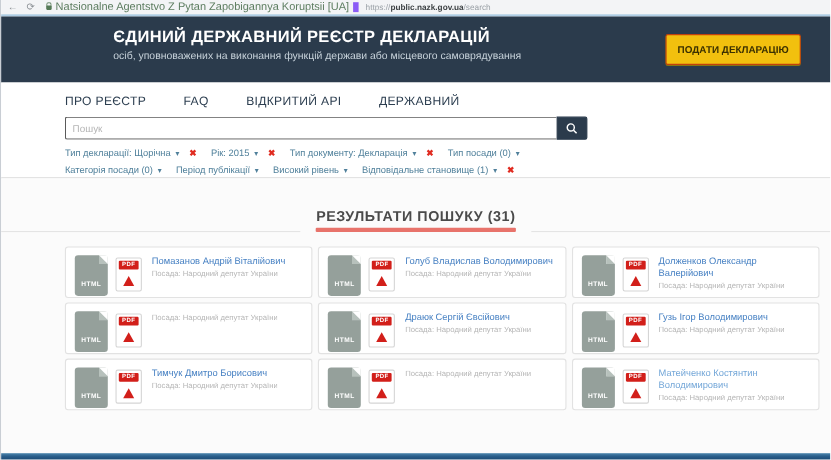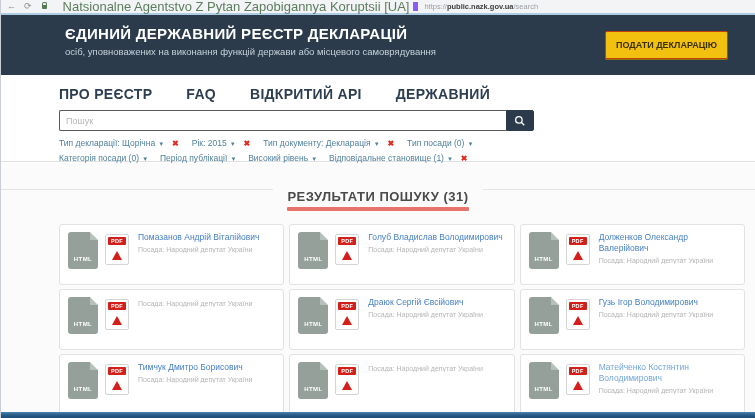--- a/index.html
+++ b/index.html
@@ -5,54 +5,54 @@
   * { margin:0; padding:0; box-sizing:border-box; }
   body { font-family:"Liberation Sans", sans-serif; background:#fff; }
   .screen { position:relative; width:755px; height:418px; overflow:hidden; background:#fff; border-left:1px solid #c9ced4; }
 
   
   .browser-bar { position:absolute; top:0; left:0; right:0; height:15px; background:#f3f4f6; border-bottom:2px solid #aecde4; display:flex; align-items:center; padding-left:6px; font-size:8px; color:#777; }
   .nav-btn { color:#8a8f94; font-size:9px; margin-right:8px; cursor:default; line-height:1; }
   .omnibox { display:flex; align-items:center; gap:4px; white-space:nowrap; overflow:hidden; }
   .lock { display:inline-block; width:5px; height:4px; background:#557a57; border-radius:1px; position:relative; margin-left:2px; }
   .lock::before { content:""; position:absolute; top:-3px; left:0.5px; width:3px; height:3px; border:1px solid #557a57; border-bottom:none; border-radius:2px 2px 0 0; }
-  .org { color:#5d7d60; font-size:13px;margin-left:12px; }
+  .org { color:#5d7d60; font-size:10px; }
   .url { color:#9aa0a6; font-size:7.5px; border-left:5px solid #8b5cf6; padding-left:6px; }
   .url b { color:#3c4043; font-weight:700; }
 
   
-  .site-header { position:absolute; top:15px; left:0; right:0; height:60px; background:#2b3b4c; color:#fff; padding:10px 0 0 64px; }
+  .site-header { position:absolute; top:15px; left:0; right:0; height:60px; background:#2b3b4c; color:#fff; padding:10px 0 0 102px; }
   .h-title { font-size:15px; font-weight:700; letter-spacing:0.3px; }
   .h-sub { font-size:9.5px; color:#c7d2da; margin-top:4px; }
   .submit-btn { position:absolute; top:16px; right:27px; background:#f2c00e; color:#3b3000; border:1px solid #c2410c; border-radius:2px; font-family:inherit; font-size:9px; font-weight:700; padding:8px 10px; cursor:pointer; box-shadow:0 1px 0 #8a7410; }
 
   
   .toolbar { position:absolute; top:75px; left:0; right:0; height:87px; background:#fff; border-bottom:1px solid #e0e0e0; }
   .main-nav { display:flex; gap:34px; padding:11px 0 0 58px; }
-  .main-nav span { font-size:14px; font-weight:700; color:#2c3e50; letter-spacing:0.3px; cursor:pointer; }
+  .main-nav span { font-size:11px; font-weight:400; color:#2c3e50; letter-spacing:0.3px; cursor:pointer; }
   .search-row { display:flex; margin:8px 0 0 58px;align-items:flex-end; }
   .search-input { width:447px; height:21px; border:1px solid #5a5a5a; border-right:none; border-radius:2px 0 0 2px; padding:0 6px; font-size:9px; font-family:inherit; color:#333; }
   .search-input::placeholder { color:#b5b5b5; }
   .search-btn { width:28px; height:21px; background:#2b3b4c; border:1px solid #2b3b4c; border-radius:0 2px 2px 0; display:flex; align-items:center; justify-content:center; cursor:pointer; }
   .filters { display:flex; align-items:center; gap:13px; margin:7px 0 0 58px; }
   .filters.second { margin-top:5px; }
   .fgroup { font-size:8.5px; color:#50809b; cursor:pointer; white-space:nowrap; }
   .fgroup .caret { font-size:7px; color:#50809b; margin-left:2px; }
   .fx { color:#e02b20; font-size:8px; font-weight:700; cursor:pointer; margin-left:-4px; }
 
   
   .content { position:absolute; top:163px; left:0; right:0; bottom:0; background:#fbfbfb; }
-  .results-head { display:flex; align-items:flex-start; margin-top:26px; }
+  .results-head { display:flex; align-items:flex-end; margin-top:26px; }
   .hline { flex:1; height:1px; background:#e4e4e4; }
   .rtitle-wrap { margin:0 14px; text-align:center; }
   .rtitle { font-size:13px; font-weight:700; color:#4a4a4a; letter-spacing:0.5px; }
   .runderline { height:4px; background:#e8736b; margin-top:3px; border-radius:1px; }
 
   .grid { display:grid; grid-template-columns:repeat(3, 1fr); gap:4px 5px; padding:13px 10px 0 58px; }
-  .card { background:#fff; border:1px solid #e2e2e2; border-radius:3px; height:61px; padding:7px 8px; display:flex; align-items:flex-start; overflow:hidden; }
+  .card { background:#fff; border:1px solid #e2e2e2; border-radius:3px; height:47px; padding:7px 8px; display:flex; align-items:flex-start; overflow:hidden; }
 
   .icon-html { position:relative; width:30px; height:37px; background:#95a09b; border-radius:3px; flex:none; cursor:pointer; }
   .icon-html::after { content:""; position:absolute; top:0; right:0; width:0; height:0; border-top:8px solid #fff; border-left:8px solid #b7c1bc; }
   .html-label { position:absolute; bottom:7px; left:0; right:0; text-align:center; color:#fff; font-size:6px; font-weight:700; letter-spacing:0.4px; }
 
   .icon-pdf { position:relative; width:24px; height:31px; background:#fff; border:1px solid #d5d5d5; border-radius:2px; flex:none; margin-left:7px; margin-top:2px; cursor:pointer; }
   .pdf-label { position:absolute; top:2px; left:2px; background:#d21f1a; color:#fff; font-size:5.5px; font-weight:700; padding:1px 3px; border-radius:1px; letter-spacing:0.3px; }
   .acro { position:absolute; bottom:4px; left:50%; transform:translateX(-50%); width:0; height:0; border-left:5px solid transparent; border-right:5px solid transparent; border-bottom:9px solid #d21f1a; }
 
   .meta { margin-left:9px; min-width:0; }

